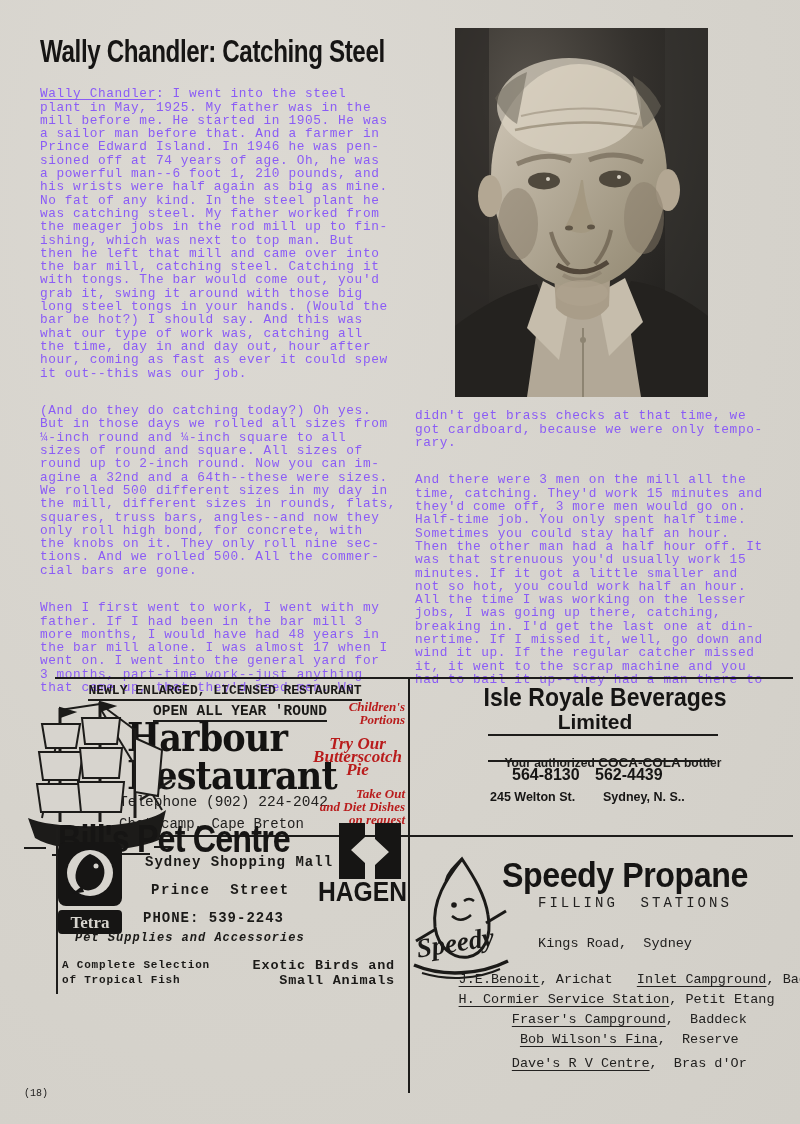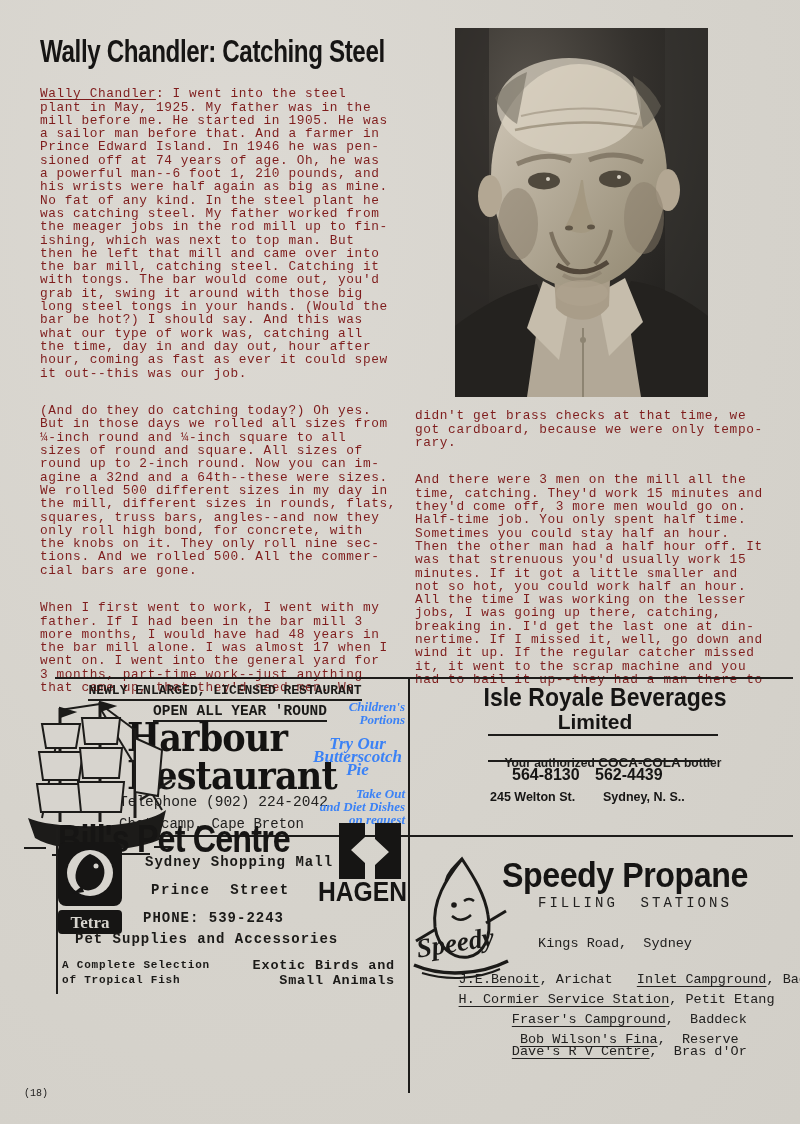--- a/index.html
+++ b/index.html
@@ -4,36 +4,36 @@
 <style>
   html,body{margin:0;padding:0;}
   body{width:800px;height:1124px;position:relative;overflow:hidden;
        font-family:"Liberation Sans",sans-serif;
        background:radial-gradient(ellipse at 30% 18%, #dcd9d3 0%, #d6d3cc 55%, #d2cfc8 100%);}
   .abs{position:absolute;}
 
   
   .tw{font-family:"Liberation Mono","DejaVu Sans Mono",monospace;
       font-size:12.8px;line-height:13.3px;letter-spacing:0.6px;
-      color:#7f1d1d;white-space:pre-line;}
+      color:#8b5cf6;white-space:pre-line;}
   .tw p{margin:0 0 11px 0;}
   .uline{text-decoration:underline;text-underline-offset:2px;}
 
   
   .headline{font-weight:bold;font-size:31px;color:#161514;letter-spacing:-0.5px;
             transform:scaleX(0.78);transform-origin:left top;white-space:nowrap;}
 
   
   .hrule{background:#1d1c1a;height:2px;}
   .vrule{background:#1d1c1a;width:2px;}
 
   
   .mono-b{font-family:"Liberation Mono","DejaVu Sans Mono",monospace;font-weight:bold;color:#1b1a18;}
   .mono-r{font-family:"Liberation Mono","DejaVu Sans Mono",monospace;color:#222120;}
-  .serif-it{font-family:"Liberation Serif","DejaVu Serif",serif;font-style:italic;font-weight:bold;color:#3b82f6;}
+  .serif-it{font-family:"Liberation Serif","DejaVu Serif",serif;font-style:italic;font-weight:bold;color:#b91c1c;}
   .bigserif{font-family:"DejaVu Serif","Liberation Serif",serif;font-weight:bold;color:#141312;
             white-space:nowrap;transform:scaleX(0.9);transform-origin:left top;letter-spacing:-1px;}
   .gothic{font-weight:bold;color:#161514;white-space:nowrap;}
   .u2{border-bottom:2px solid #1d1c1a;padding-bottom:1px;}
   .ctr{text-align:center;}
   .pre{white-space:pre;}
   .sp-u{text-decoration:underline;text-underline-offset:3px;}
 
   svg text{user-select:none;}
 </style>
@@ -245,21 +245,21 @@
       <circle cx="32" cy="31" r="23" fill="#d7d4ce"></circle>
       <path d="M32,12 C44,16 48,26 46,34 C44,44 35,50 27,48 C20,46 16,38 18,30 C20,21 26,14 32,12 Z" fill="#161514"></path>
       <path d="M24,44 L14,52 L26,50 Z" fill="#161514"></path>
       <circle cx="38" cy="24" r="2.5" fill="#d7d4ce"></circle>
       <rect x="0" y="68" width="64" height="24" rx="4" fill="#161514"></rect>
       <text x="32" y="86" text-anchor="middle" font-family="Liberation Serif, DejaVu Serif, serif" font-weight="bold" font-size="17" fill="#d7d4ce">Tetra</text>
     </svg>
     <div class="abs mono-b" style="left:90px;top:64px;font-size:14px;letter-spacing:1px;">Sydney Shopping Mall</div>
     <div class="abs mono-b pre" style="left:96px;top:92px;font-size:14px;letter-spacing:1.5px;text-align:right;">Prince  Street</div>
     <div class="abs mono-b" style="left:88px;top:120px;font-size:14px;letter-spacing:1px;">PHONE: 539-2243</div>
-    <div class="abs mono-b" style="left:20px;top:141px;font-size:14px;letter-spacing:1px;">Pet Supplies and Accessories</div>
+    <div class="abs mono-b" style="left:20px;top:141px;font-size:12px;letter-spacing:1px;font-style:italic;">Pet Supplies and Accessories</div>
     <div class="abs mono-b" style="left:7px;top:168px;font-size:11px;line-height:15px;letter-spacing:0.8px;">
       <div>A Complete Selection</div>
         <div>of Tropical Fish</div>
     </div>
     <div class="abs mono-b" style="left:175px;top:168px;width:165px;font-size:13.5px;line-height:15px;letter-spacing:0.8px;text-align:right;">
       <div>Exotic Birds and</div>
         <div>Small Animals</div>
     </div>
   </div>
 
@@ -284,20 +284,20 @@
     </div>
     <div class="abs mono-r ctr pre" style="left:0px;top:140px;width:350px;font-size:13.5px;">
       <span class="sp-u">H. Cormier Service Station</span><span>, Petit Etang</span>
     </div>
     <div class="abs mono-r ctr pre" style="left:0px;top:160px;width:390px;font-size:13.5px;">
       <span class="sp-u">Fraser's Campground</span><span>,  Baddeck</span>
     </div>
     <div class="abs mono-r ctr pre" style="left:0px;top:180px;width:390px;font-size:13.5px;">
       <span class="sp-u">Bob Wilson's Fina</span><span>,  Reserve</span>
     </div>
-    <div class="abs mono-r ctr pre" style="left:0px;top:192px;width:390px;font-size:13.5px;">
+    <div class="abs mono-r ctr pre" style="left:0px;top:204px;width:390px;font-size:13.5px;">
       <span class="sp-u">Dave's R V Centre</span><span>,  Bras d'Or</span>
     </div>
   </div>
 
   <div class="abs mono-r" style="left:24px;top:1088px;font-size:10px;">(18)</div>
 
 </div>
 
 </body></html>

